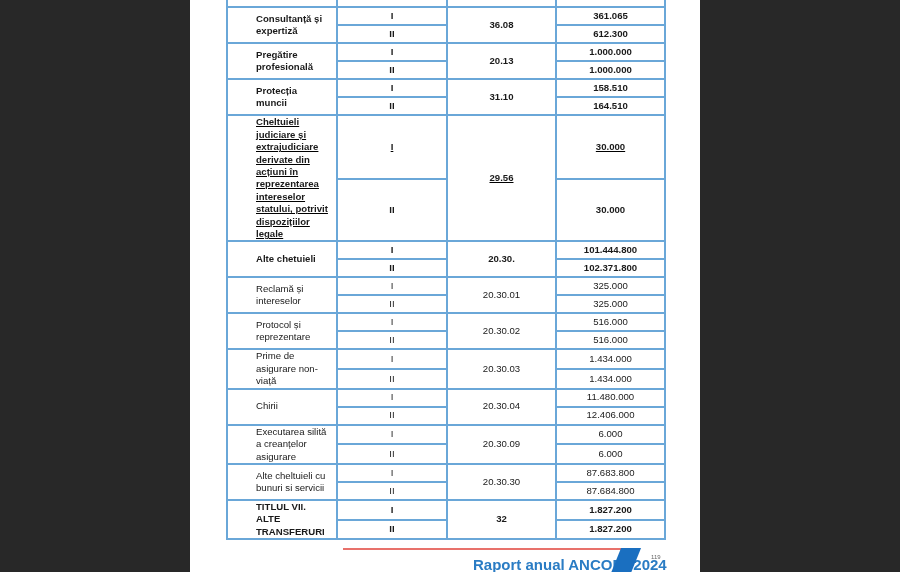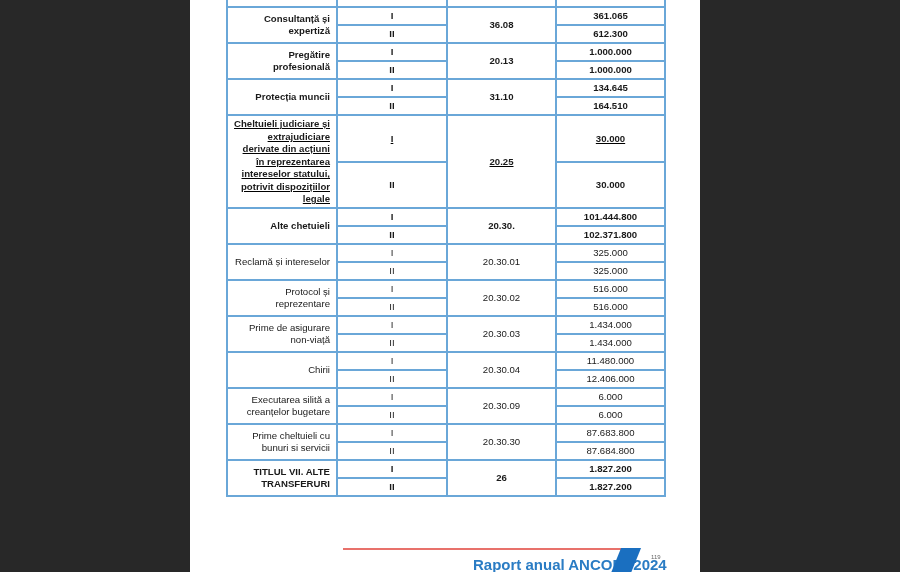--- a/index.html
+++ b/index.html
@@ -1,20 +1,20 @@
 <!DOCTYPE html>
 <html><head>
 <meta charset="utf-8">
 <style>
   html, body { margin:0; padding:0; }
   body { width:900px; height:572px; background:#282828; position:relative; overflow:hidden; font-family:"Liberation Sans", sans-serif; }
   .page { position:absolute; left:190px; top:0; width:510px; height:572px; background:#ffffff; }
   table { position:absolute; left:36px; top:-8px; width:438px; border-collapse:collapse; table-layout:fixed; }
   td { border:2px solid #6aa7d8; padding:0 6px; font-size:9.6px; color:#1a1a1a; line-height:12.4px; }
-  td.name { text-align:right; width:96px; }
+  td.name { text-align:left; width:96px;padding-left:28px; }
   td.ctr { text-align:center; }
   .b td { font-weight:bold; }
   .b td.name { font-weight:bold; }
   .footer-line { position:absolute; left:153px; top:548px; width:296px; height:2px; background:#e8716b; }
   .footer-text { position:absolute; left:283px; top:556px; font-size:15px; font-weight:bold; color:#2a7cc4; }
   .slash { position:absolute; left:425px; top:548px; width:20px; height:30px; background:#1a6fc0; transform:skewX(-22deg); }
   .pgnum { position:absolute; left:461px; top:554px; font-size:6px; color:#666; }
 </style>
 </head>
 <body>
@@ -51,30 +51,30 @@
   <td class="ctr">1.000.000</td>
         </tr>
         <tr class="b" style="height: 18px;">
           <td class="ctr">II</td>
   <td class="ctr">1.000.000</td>
         </tr>
         <tr class="b" style="height: 18px;">
           <td class="name" rowspan="2">Protecția muncii</td>
   <td class="ctr">I</td>
   <td class="ctr" rowspan="2">31.10</td>
-  <td class="ctr">134.645</td>
+  <td class="ctr">158.510</td>
         </tr>
         <tr class="b" style="height: 18px;">
           <td class="ctr">II</td>
   <td class="ctr">164.510</td>
         </tr>
         <tr class="b" style="height: 47px; text-decoration: underline;">
           <td class="name" rowspan="2">Cheltuieli judiciare și extrajudiciare derivate din acțiuni în reprezentarea intereselor statului, potrivit dispozițiilor legale</td>
   <td class="ctr">I</td>
-  <td class="ctr" rowspan="2">20.25</td>
+  <td class="ctr" rowspan="2">29.56</td>
   <td class="ctr">30.000</td>
         </tr>
         <tr class="b" style="height: 46px;">
           <td class="ctr">II</td>
   <td class="ctr">30.000</td>
         </tr>
         <tr class="b" style="height: 18px;">
           <td class="name" rowspan="2">Alte chetuieli</td>
   <td class="ctr">I</td>
   <td class="ctr" rowspan="2">20.30.</td>
@@ -118,43 +118,43 @@
           <td class="name" rowspan="2">Chirii</td>
   <td class="ctr">I</td>
   <td class="ctr" rowspan="2">20.30.04</td>
   <td class="ctr">11.480.000</td>
         </tr>
         <tr style="height: 18px;">
           <td class="ctr">II</td>
   <td class="ctr">12.406.000</td>
         </tr>
         <tr style="height: 18px;">
-          <td class="name" rowspan="2">Executarea silită a creanțelor bugetare</td>
+          <td class="name" rowspan="2">Executarea silită a creanțelor asigurare</td>
   <td class="ctr">I</td>
   <td class="ctr" rowspan="2">20.30.09</td>
   <td class="ctr">6.000</td>
         </tr>
         <tr style="height: 18px;">
           <td class="ctr">II</td>
   <td class="ctr">6.000</td>
         </tr>
         <tr style="height: 18px;">
-          <td class="name" rowspan="2">Prime cheltuieli cu bunuri si servicii</td>
+          <td class="name" rowspan="2">Alte cheltuieli cu bunuri si servicii</td>
   <td class="ctr">I</td>
   <td class="ctr" rowspan="2">20.30.30</td>
   <td class="ctr">87.683.800</td>
         </tr>
         <tr style="height: 18px;">
           <td class="ctr">II</td>
   <td class="ctr">87.684.800</td>
         </tr>
         <tr class="b" style="height: 18px;">
           <td class="name" rowspan="2">TITLUL VII. ALTE TRANSFERURI</td>
   <td class="ctr">I</td>
-  <td class="ctr" rowspan="2">26</td>
+  <td class="ctr" rowspan="2">32</td>
   <td class="ctr">1.827.200</td>
         </tr>
         <tr class="b" style="height: 18px;">
           <td class="ctr">II</td>
   <td class="ctr">1.827.200</td>
         </tr>
       </tbody>
   </table>
   <div class="footer-line"></div>
   <div class="footer-text">Raport anual ANCOM, 2024</div>

